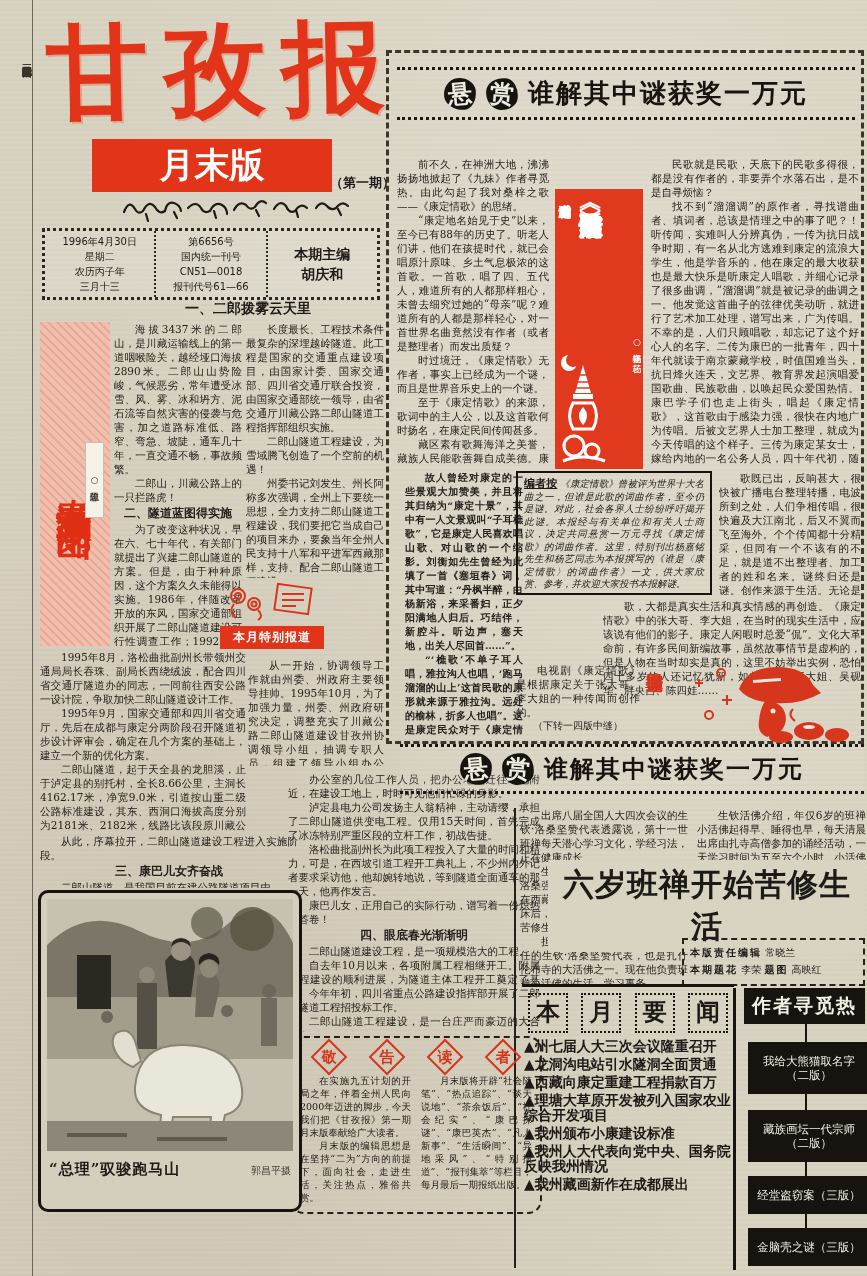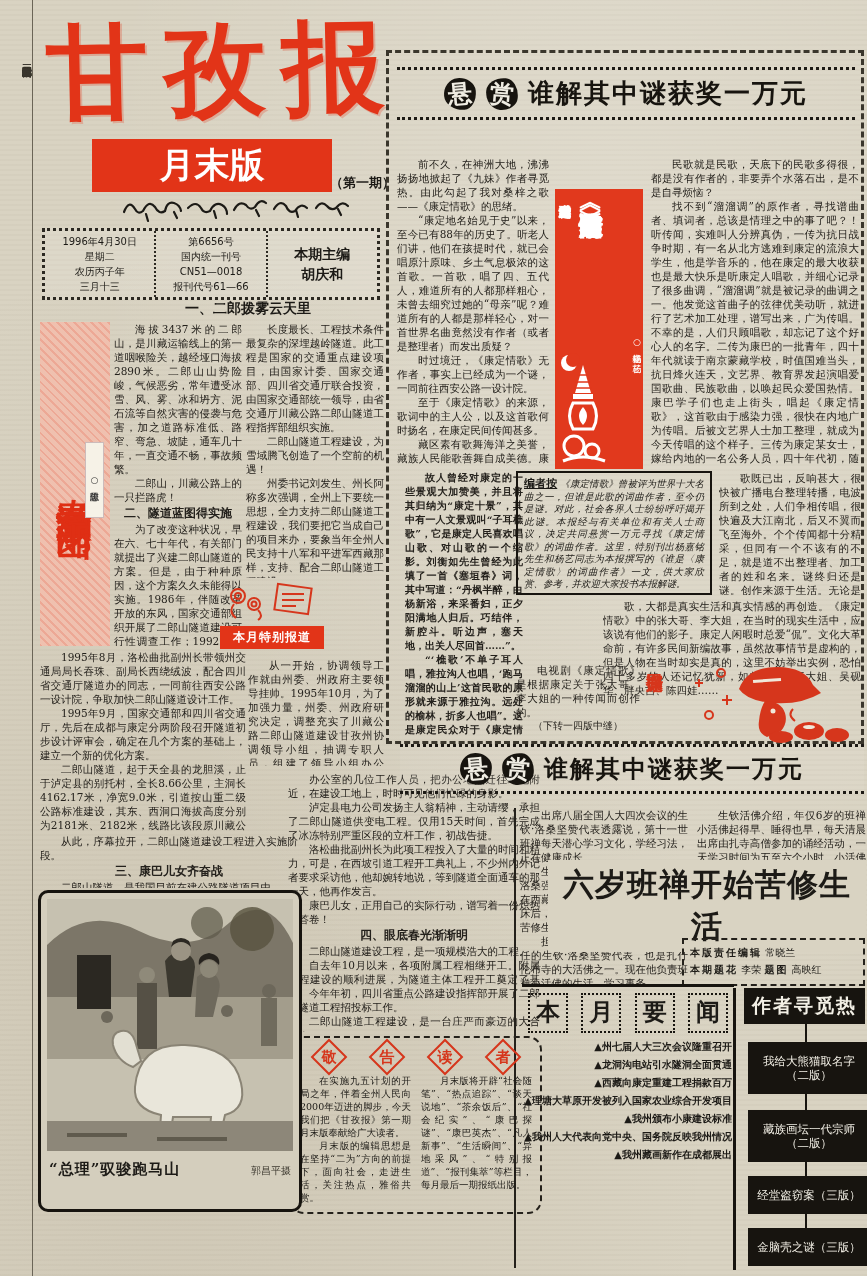--- a/index.html
+++ b/index.html
@@ -97,22 +97,22 @@
     padding:4px 0;text-align:center;}
   .vline-a{left:514px;top:808px;width:2px;height:460px;background:#24211b;}
   .edbox{left:682px;top:938px;width:183px;height:48px;border:2px dashed #24211b;box-sizing:border-box;
     padding:4px 6px;font-size:10px;line-height:17px;white-space:nowrap;overflow:hidden;}
   .edbox b{font-family:"DejaVu Sans",sans-serif;letter-spacing:2px;}
   
   .mnews{left:522px;top:984px;width:212px;height:290px;border-top:3px solid #17140f;padding-top:6px;box-sizing:border-box;}
   .mnews .hd{display:flex;justify-content:space-between;padding:0 6px;margin-bottom:6px;}
   .mnews .hd span{width:36px;height:36px;border:2px dotted #17140f;font-size:24px;font-weight:bold;
     text-align:center;line-height:34px;font-family:"DejaVu Sans",sans-serif;}
-  .mnews ul{margin:0;padding:0 2px;list-style:none;font-size:10px;line-height:15px;font-weight:bold;
-    font-family:"DejaVu Sans",sans-serif;text-align:right;}
+  .mnews ul{margin:0;padding:0 2px;list-style:none;font-size:14px;line-height:15px;font-weight:bold;
+    font-family:"DejaVu Sans",sans-serif;}
   .mnews li{margin-bottom:3px;}
   
   .guide{left:733px;top:988px;width:132px;height:282px;border-left:3px solid #17140f;padding-left:8px;box-sizing:border-box;}
   .guide .ghd{background:#17140f;color:#f2efe5;font-size:19px;font-weight:bold;text-align:center;
     padding:5px 0;letter-spacing:2px;font-family:"DejaVu Sans",sans-serif;}
   .gwrap{position:relative;height:240px;}
   .gline{position:absolute;left:50%;top:0;width:2px;height:225px;background:#17140f;}
   .gitem{position:absolute;left:4px;width:118px;background:#17140f;color:#f2efe5;text-align:center;
     font-size:11.5px;line-height:14px;padding:12px 2px;font-family:"DejaVu Sans",sans-serif;}
   
@@ -232,21 +232,21 @@
 
   <div class="abs kdbox">
     <div class="reward reward1">
       <span class="blob b1">悬</span>
       <span class="blob b2">赏</span>
       <span class="head">谁解其中谜获奖一万元</span>
     </div>
     <div class="kdcolA jt">
       <p>前不久，在神洲大地，沸沸扬扬地掀起了《九妹》作者寻觅热。由此勾起了我对桑梓之歌——《康定情歌》的思绪。</p>
       <p>“康定地名始见于史”以来，至今已有88年的历史了。听老人们讲，他们在孩提时代，就已会唱原汁原味、乡土气息极浓的这首歌。一首歌，唱了四、五代人，难道所有的人都那样粗心，未曾去细究过她的“母亲”呢？难道所有的人都是那样轻心，对一首世界名曲竟然没有作者（或者是整理者）而发出质疑？</p>
-      <p>时过境迁，《康定情歌》无作者，事实上已经成为一个谜，一同前往西安公路一设计院。</p>
+      <p>时过境迁，《康定情歌》无作者，事实上已经成为一个谜，而且是世界音乐史上的一个谜。</p>
       <p>至于《康定情歌》的来源，歌词中的主人公，以及这首歌何时扬名，在康定民间传闻甚多。</p>
       <p>藏区素有歌舞海洋之美誉，藏族人民能歌善舞自成美德。康定在历史上作为内地与西藏交通的枢纽，藏汉贸易的盛市，藏汉文化的交汇地，藏汉回等各民族人民友好相待，团结互助成为这个城市的市风，这就是《康定情歌》产生的深厚的文化基垫。</p>
     </div>
     <div class="kdbanner">
       <div class="kicker vlr">世界音乐史上的难解之谜</div>
       <div class="kdvtitle vlr">谁是《康定情歌》的词曲作者</div>
       <div class="kdauthors vtext">○杨嘉铭 杨艺</div>
       <div class="stupa">
         <svg width="52" height="112" viewBox="0 0 52 112">
           <circle cx="12" cy="10" r="8" fill="#fff"></circle>

